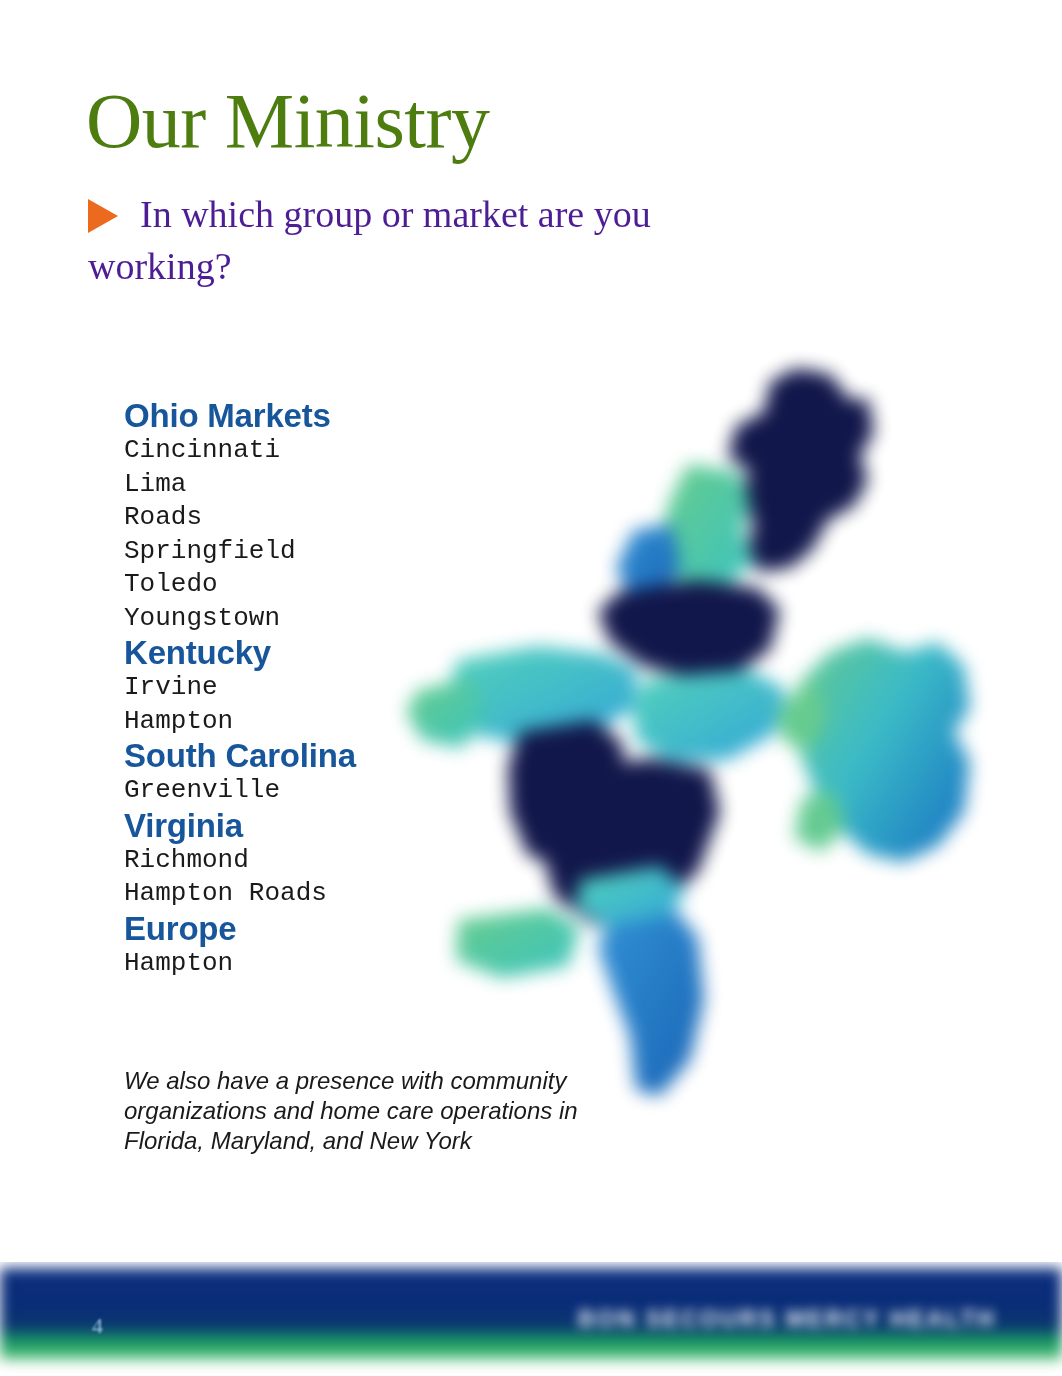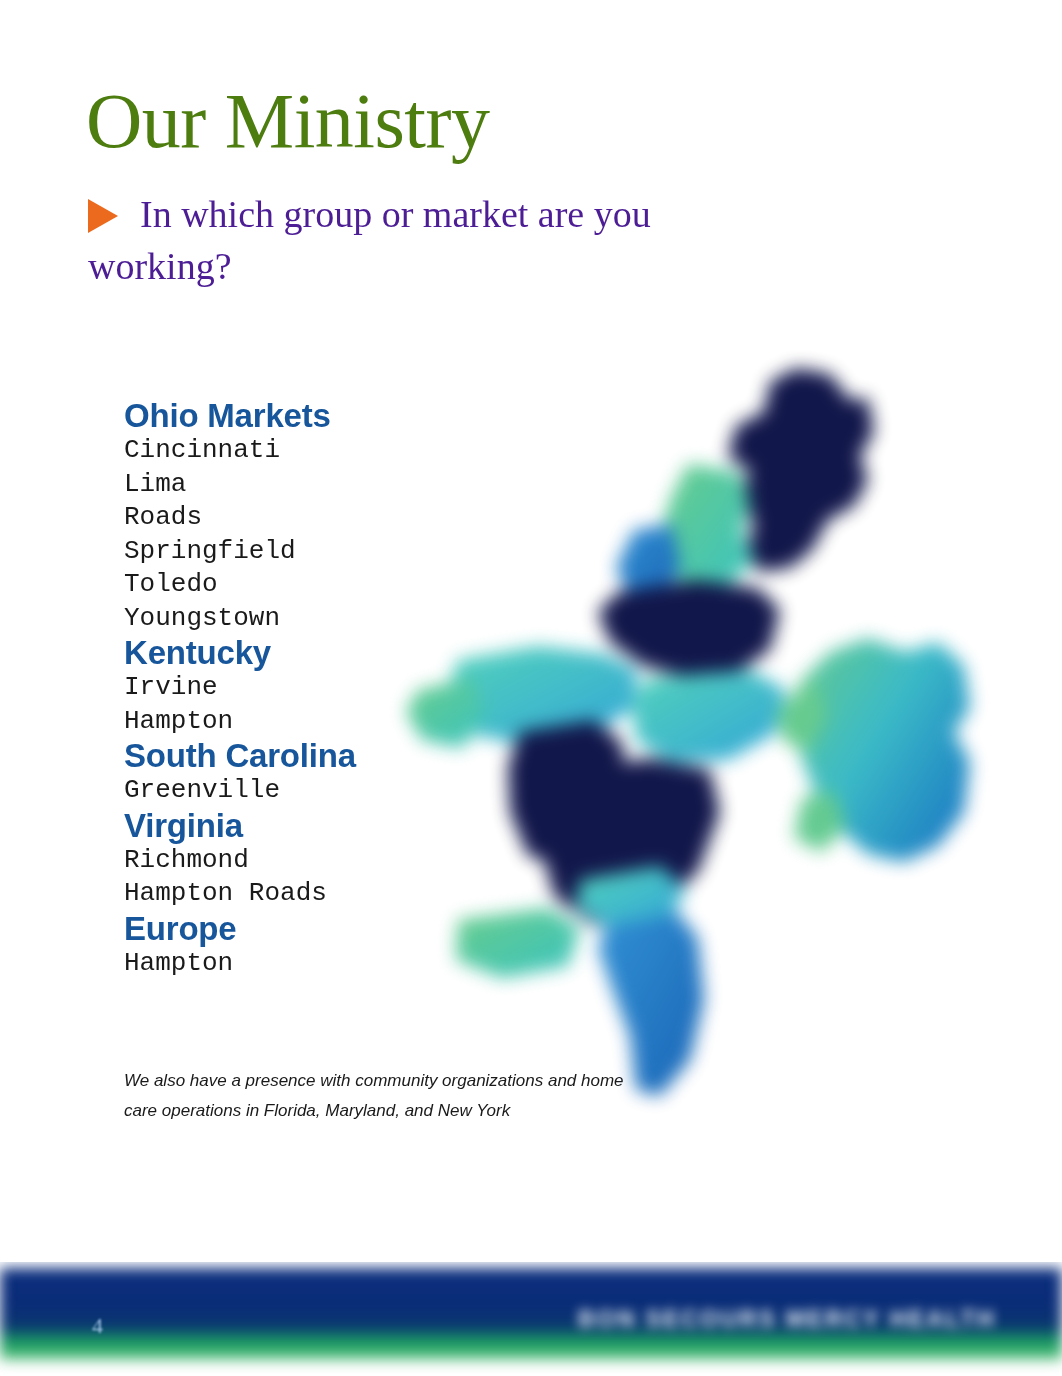--- a/index.html
+++ b/index.html
@@ -80,21 +80,21 @@
   }
 
   
   #caption {
     position: absolute;
     left: 124px;
     top: 1066px;
     width: 500px;
     font-family: "Liberation Sans", sans-serif;
     font-style: italic;
-    font-size: 17px;
+    font-size: 24px;
     line-height: 30px;
     color: #1a1a1a;
   }
 
   
   #map-wrap {
     position: absolute;
     left: 398px;
     top: 360px;
     width: 610px;

